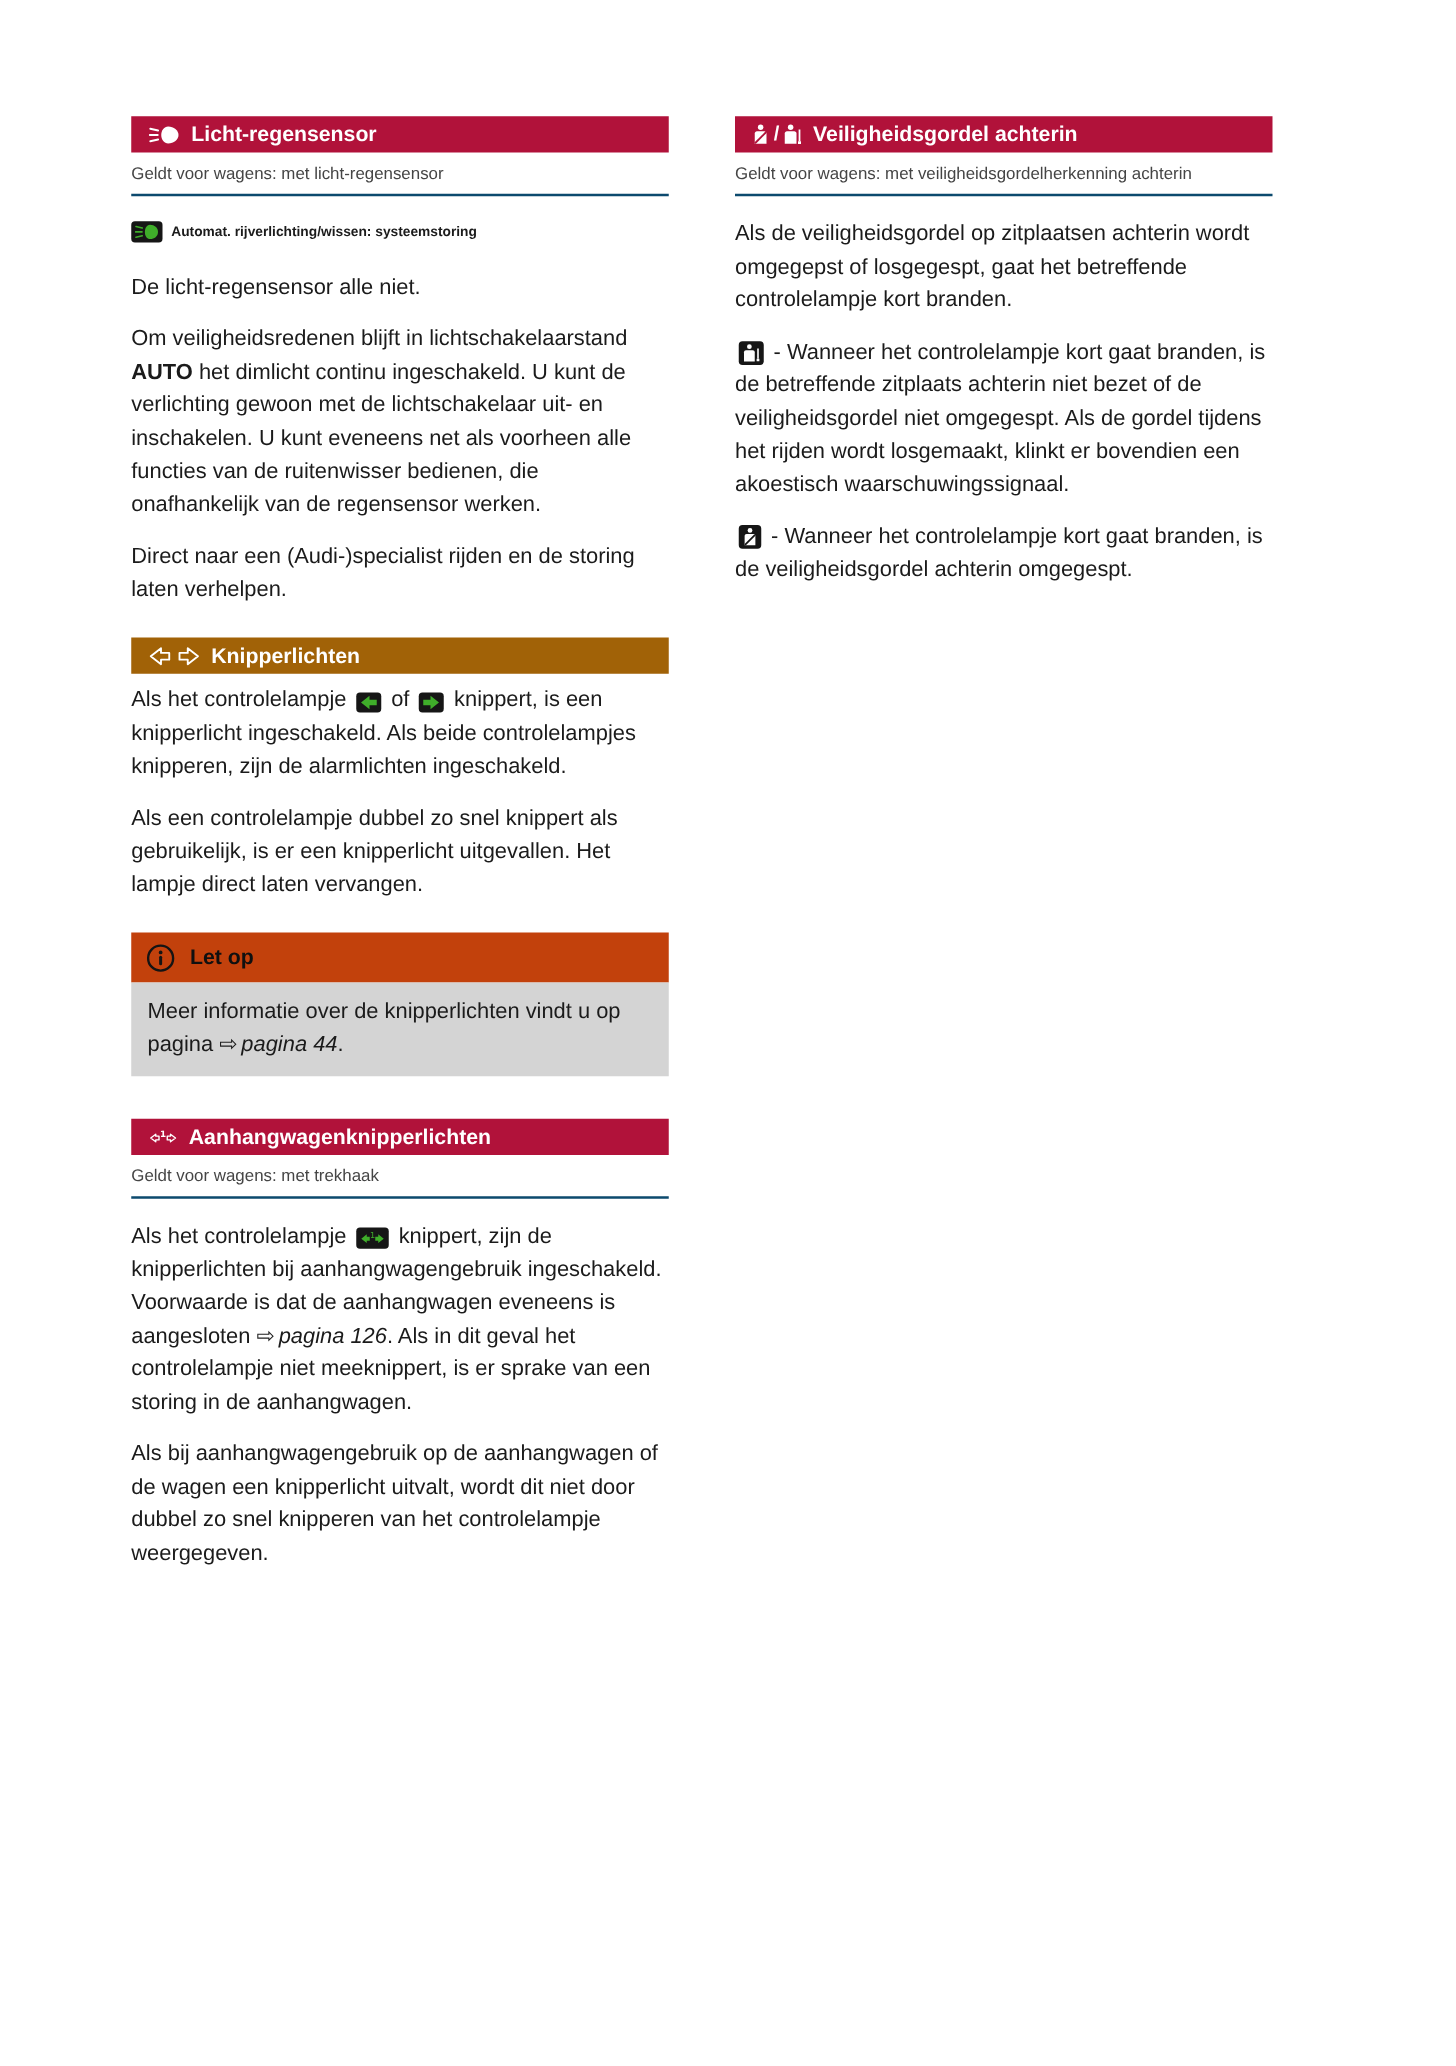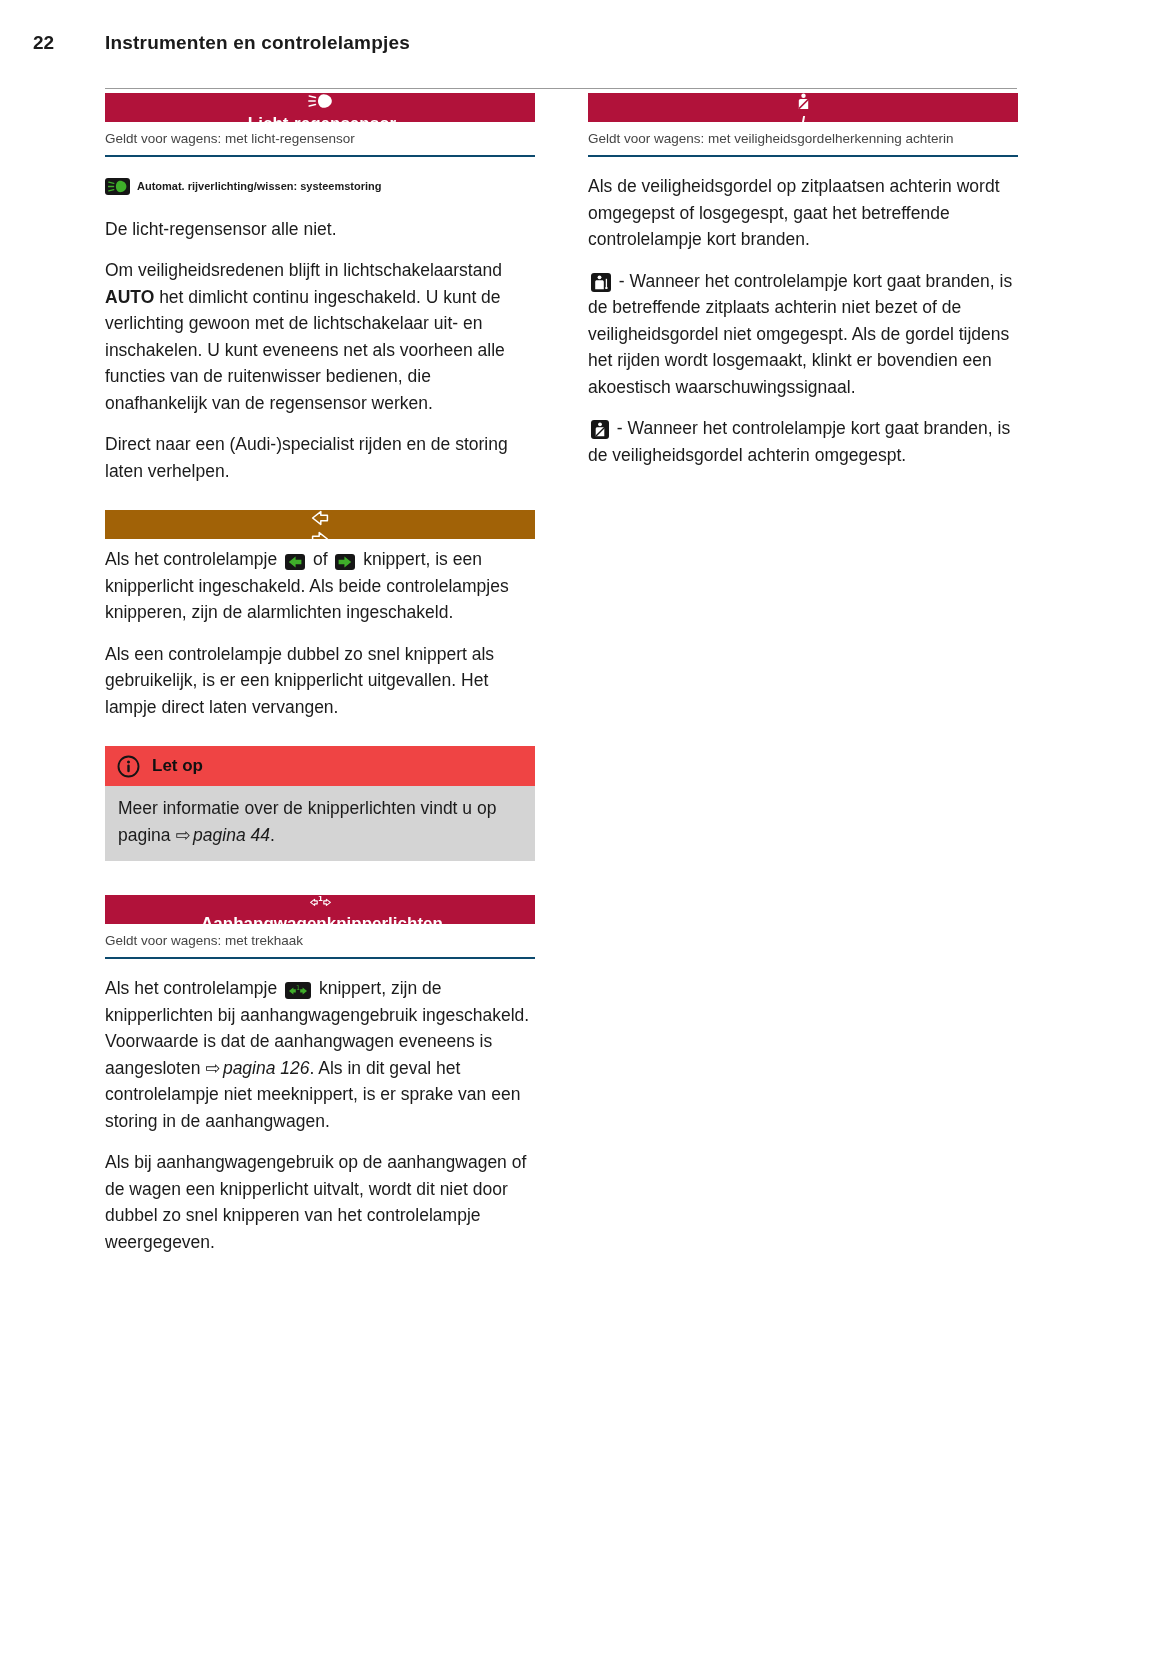--- a/index.html
+++ b/index.html
@@ -19,21 +19,21 @@
 
   
   .content { position: absolute; top: 93px; left: 105px; width: 913px; display: flex; gap: 53px; align-items: flex-start; }
   .col { width: 430px; flex: 0 0 430px; }
 
   
   .sec { margin-bottom: 26px; }
   .secbar {
     background: #b1123a; color: #fff; height: 29px;
     display: flex; align-items: center; gap: 5px; padding: 0 14px;
-    font-size: 17px; font-weight: bold; margin-bottom: 7px; flex-direction: column;
+    font-size: 17px; font-weight: bold; margin-bottom: 7px;
   }
   .sec-title { margin-left: 4px; white-space: nowrap; }
   .icon { display: inline-flex; align-items: center; justify-content: center; line-height: 0; }
   .hdr-ic { margin-right: 0; }
   .icon-sep { color: #fff; font-weight: bold; font-size: 16px; line-height: 1; margin: 0 -1px; }
 
   .applies {
     font-size: 13.5px; color: #454545; line-height: 18px;
     padding: 1px 0 7px; border-bottom: 2px solid #0c4a6e; margin-bottom: 16px;
   }
@@ -57,25 +57,20 @@
   .note-head {
     background: #9f9f9f; height: 40px; display: flex; align-items: center; gap: 12px;
     padding: 0 12px; font-size: 17px; font-weight: bold; color: #101010;
   }
   .note-body { background: #d4d4d4; padding: 9px 13px 13px; font-size: 17.5px; line-height: 26.5px; }
 </style>
 </head>
 <body>
 
 <div class="page">
-  <header class="page-header">
-    <span class="page-num">22</span>
-    <span class="page-title">Instrumenten en controlelampjes</span>
-    <div class="header-rule"></div>
-  </header>
   <main class="content">
     <section class="col" id="col-left">
         <section class="sec">
           <div class="secbar" style="background: rgb(177, 18, 58);">
             <span class="icon hdr-ic">
               <svg width="25" height="16" viewBox="0 0 25 16">
                 <path d="M15.5 1.2 C12.4 1.2 10 4.2 10 8 C10 11.8 12.4 14.8 15.5 14.8 C20 14.8 23.8 11.8 23.8 8 C23.8 4.2 20 1.2 15.5 1.2 Z" fill="#fff"></path>
                 <g stroke="#fff" stroke-width="1.5" stroke-linecap="round">
                   <line x1="1.2" y1="3" x2="7.5" y2="4.4"></line>
                   <line x1="0.8" y1="8" x2="7.2" y2="8"></line>
@@ -119,21 +114,21 @@
                 <path d="M7.6 0.6 L0.8 6 L7.6 11.4 L7.6 8.2 L13.4 8.2 L13.4 3.8 L7.6 3.8 Z" fill="#3fae2a"></path>
               </svg>
             </span><span> of </span><span class="icon ind">
               <svg width="14" height="12" viewBox="0 0 14 12">
                 <path d="M6.4 0.6 L13.2 6 L6.4 11.4 L6.4 8.2 L0.6 8.2 L0.6 3.8 L6.4 3.8 Z" fill="#3fae2a"></path>
               </svg>
             </span><span> knippert, is een knipperlicht ingeschakeld. Als beide controlelampjes knipperen, zijn de alarmlichten ingeschakeld.</span></p>
           <p class="para"><span>Als een controlelampje dubbel zo snel knippert als gebruikelijk, is er een knipperlicht uitgevallen. Het lampje direct laten vervangen.</span></p>
         </section>
         <aside class="note">
-          <div class="note-head" style="background: #ef4444;">
+          <div class="note-head" style="background: #c2410c;">
             <span class="icon note-ic">
               <svg width="23" height="23" viewBox="0 0 23 23">
                 <circle cx="11.5" cy="11.5" r="10" fill="none" stroke="#141414" stroke-width="1.9"></circle>
                 <circle cx="11.5" cy="6.9" r="1.5" fill="#141414"></circle>
                 <rect x="10.3" y="9.6" width="2.4" height="7.6" rx="1.2" fill="#141414"></rect>
               </svg>
             </span>
             <span>Let op</span>
           </div>
           <div class="note-body" style="background: rgb(212, 212, 212);"><span>Meer informatie over de knipperlichten vindt u op pagina </span><span class="ref"><span class="ref-arrow">⇨</span><span>pagina 44</span></span><span>.</span></div>

